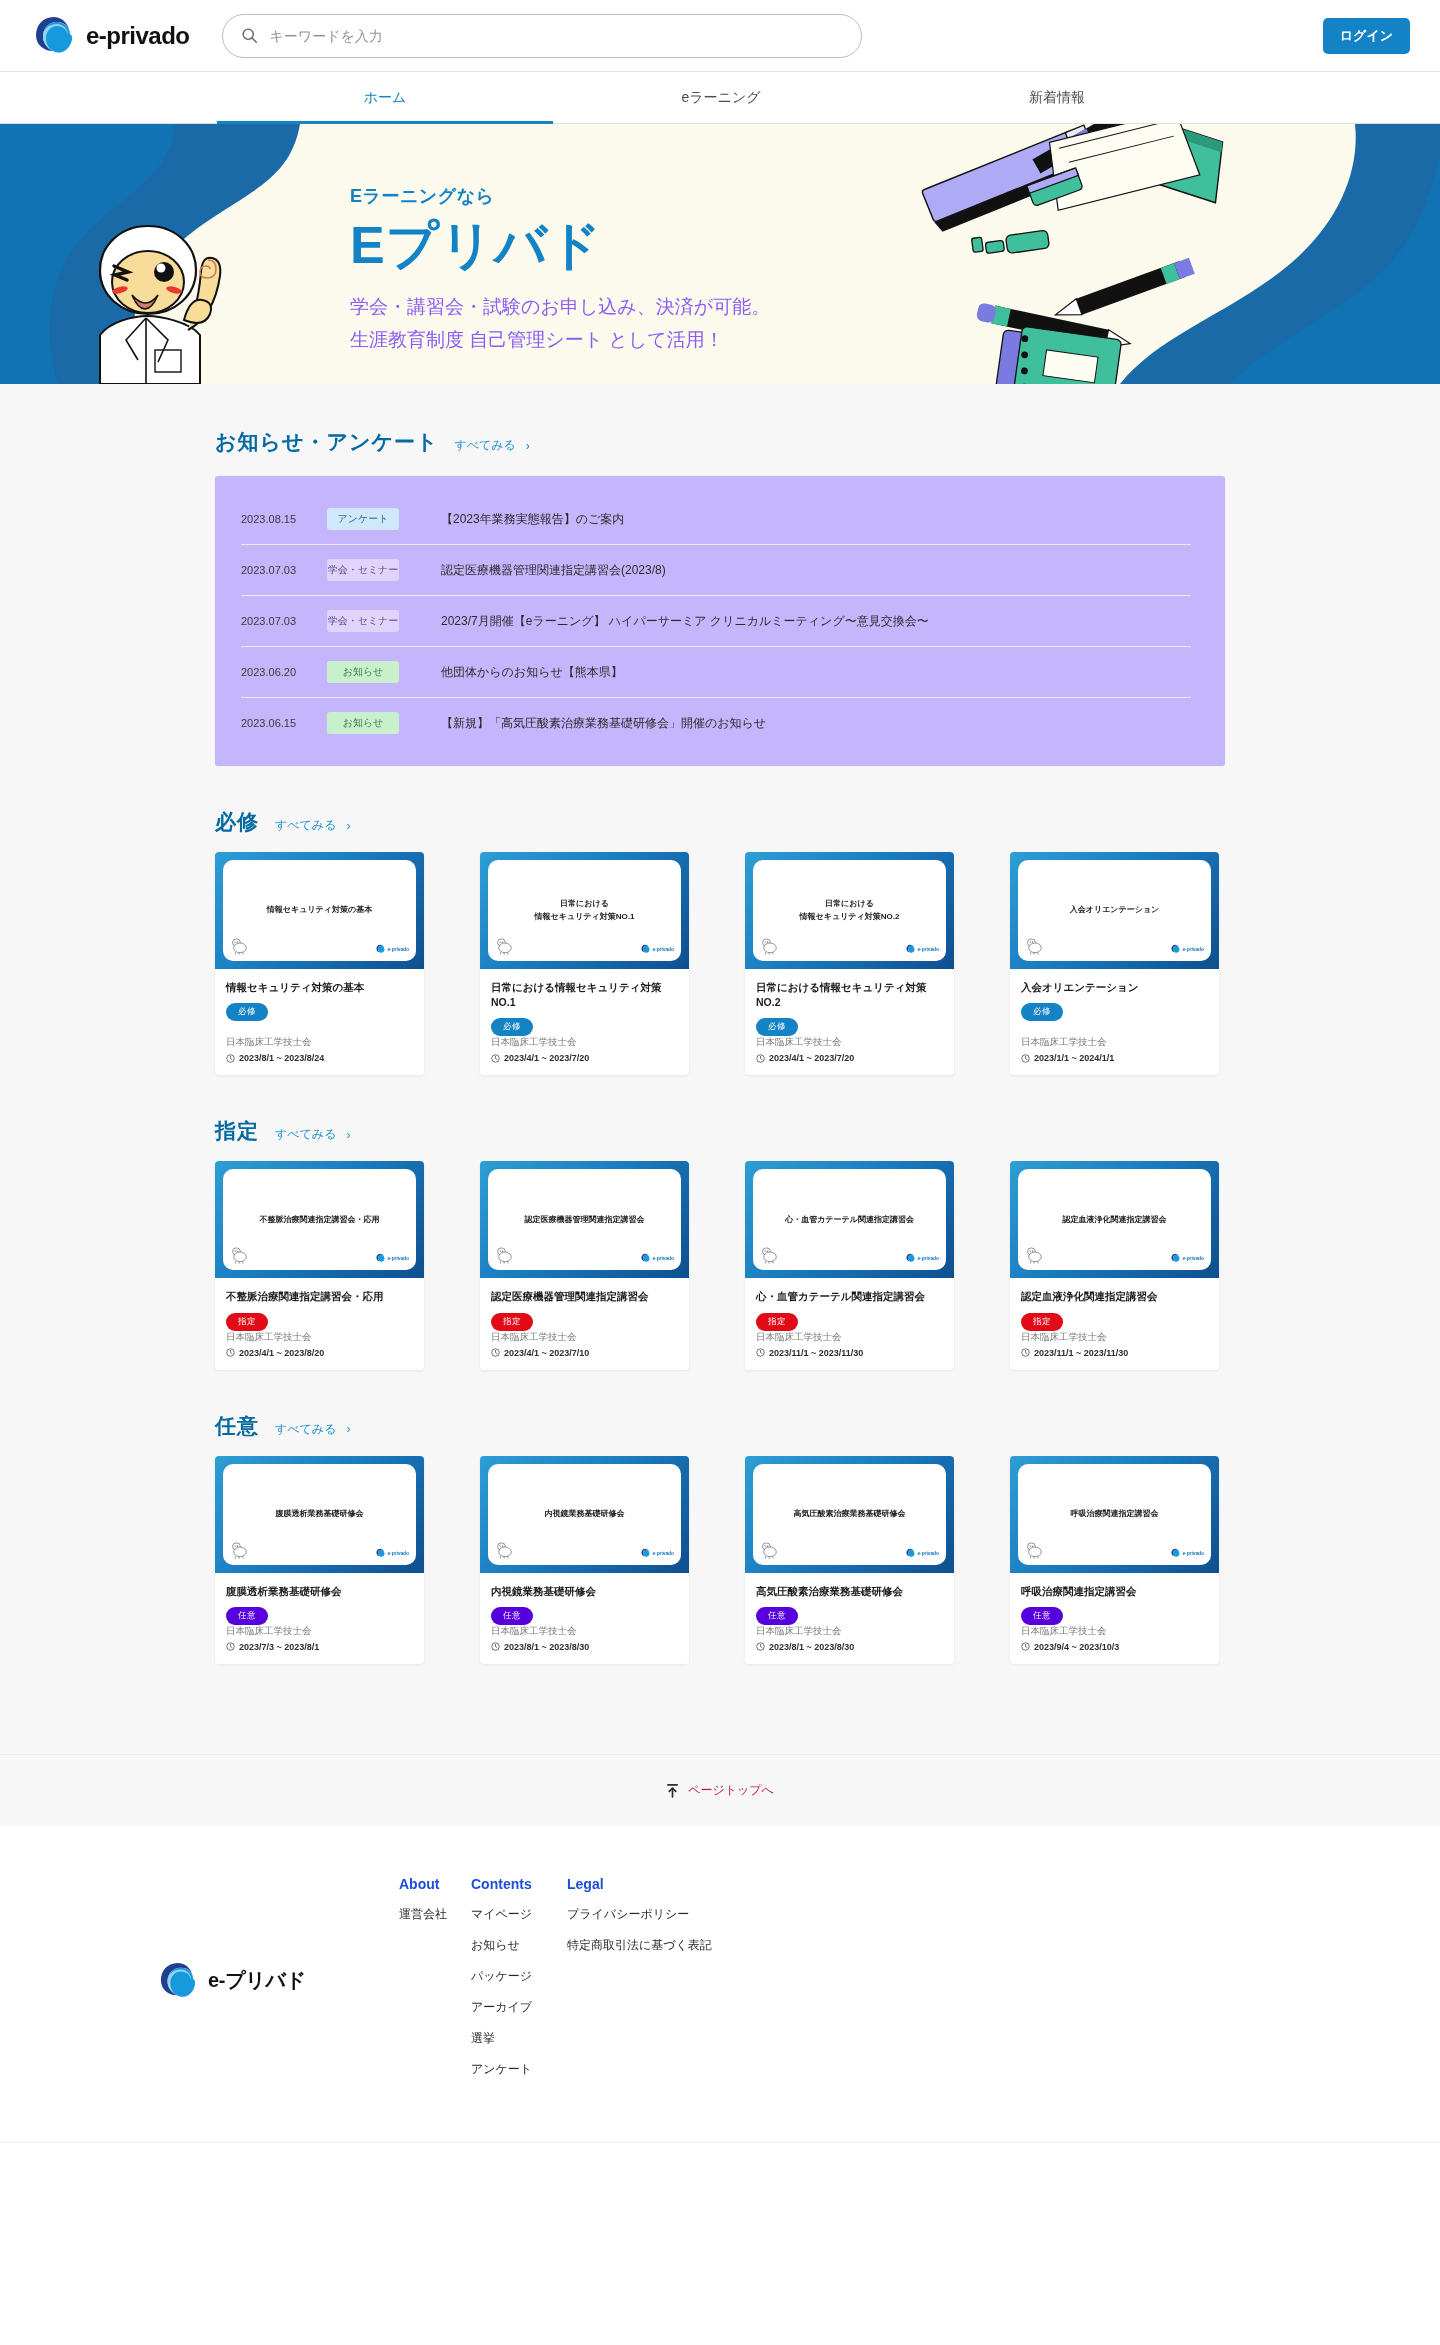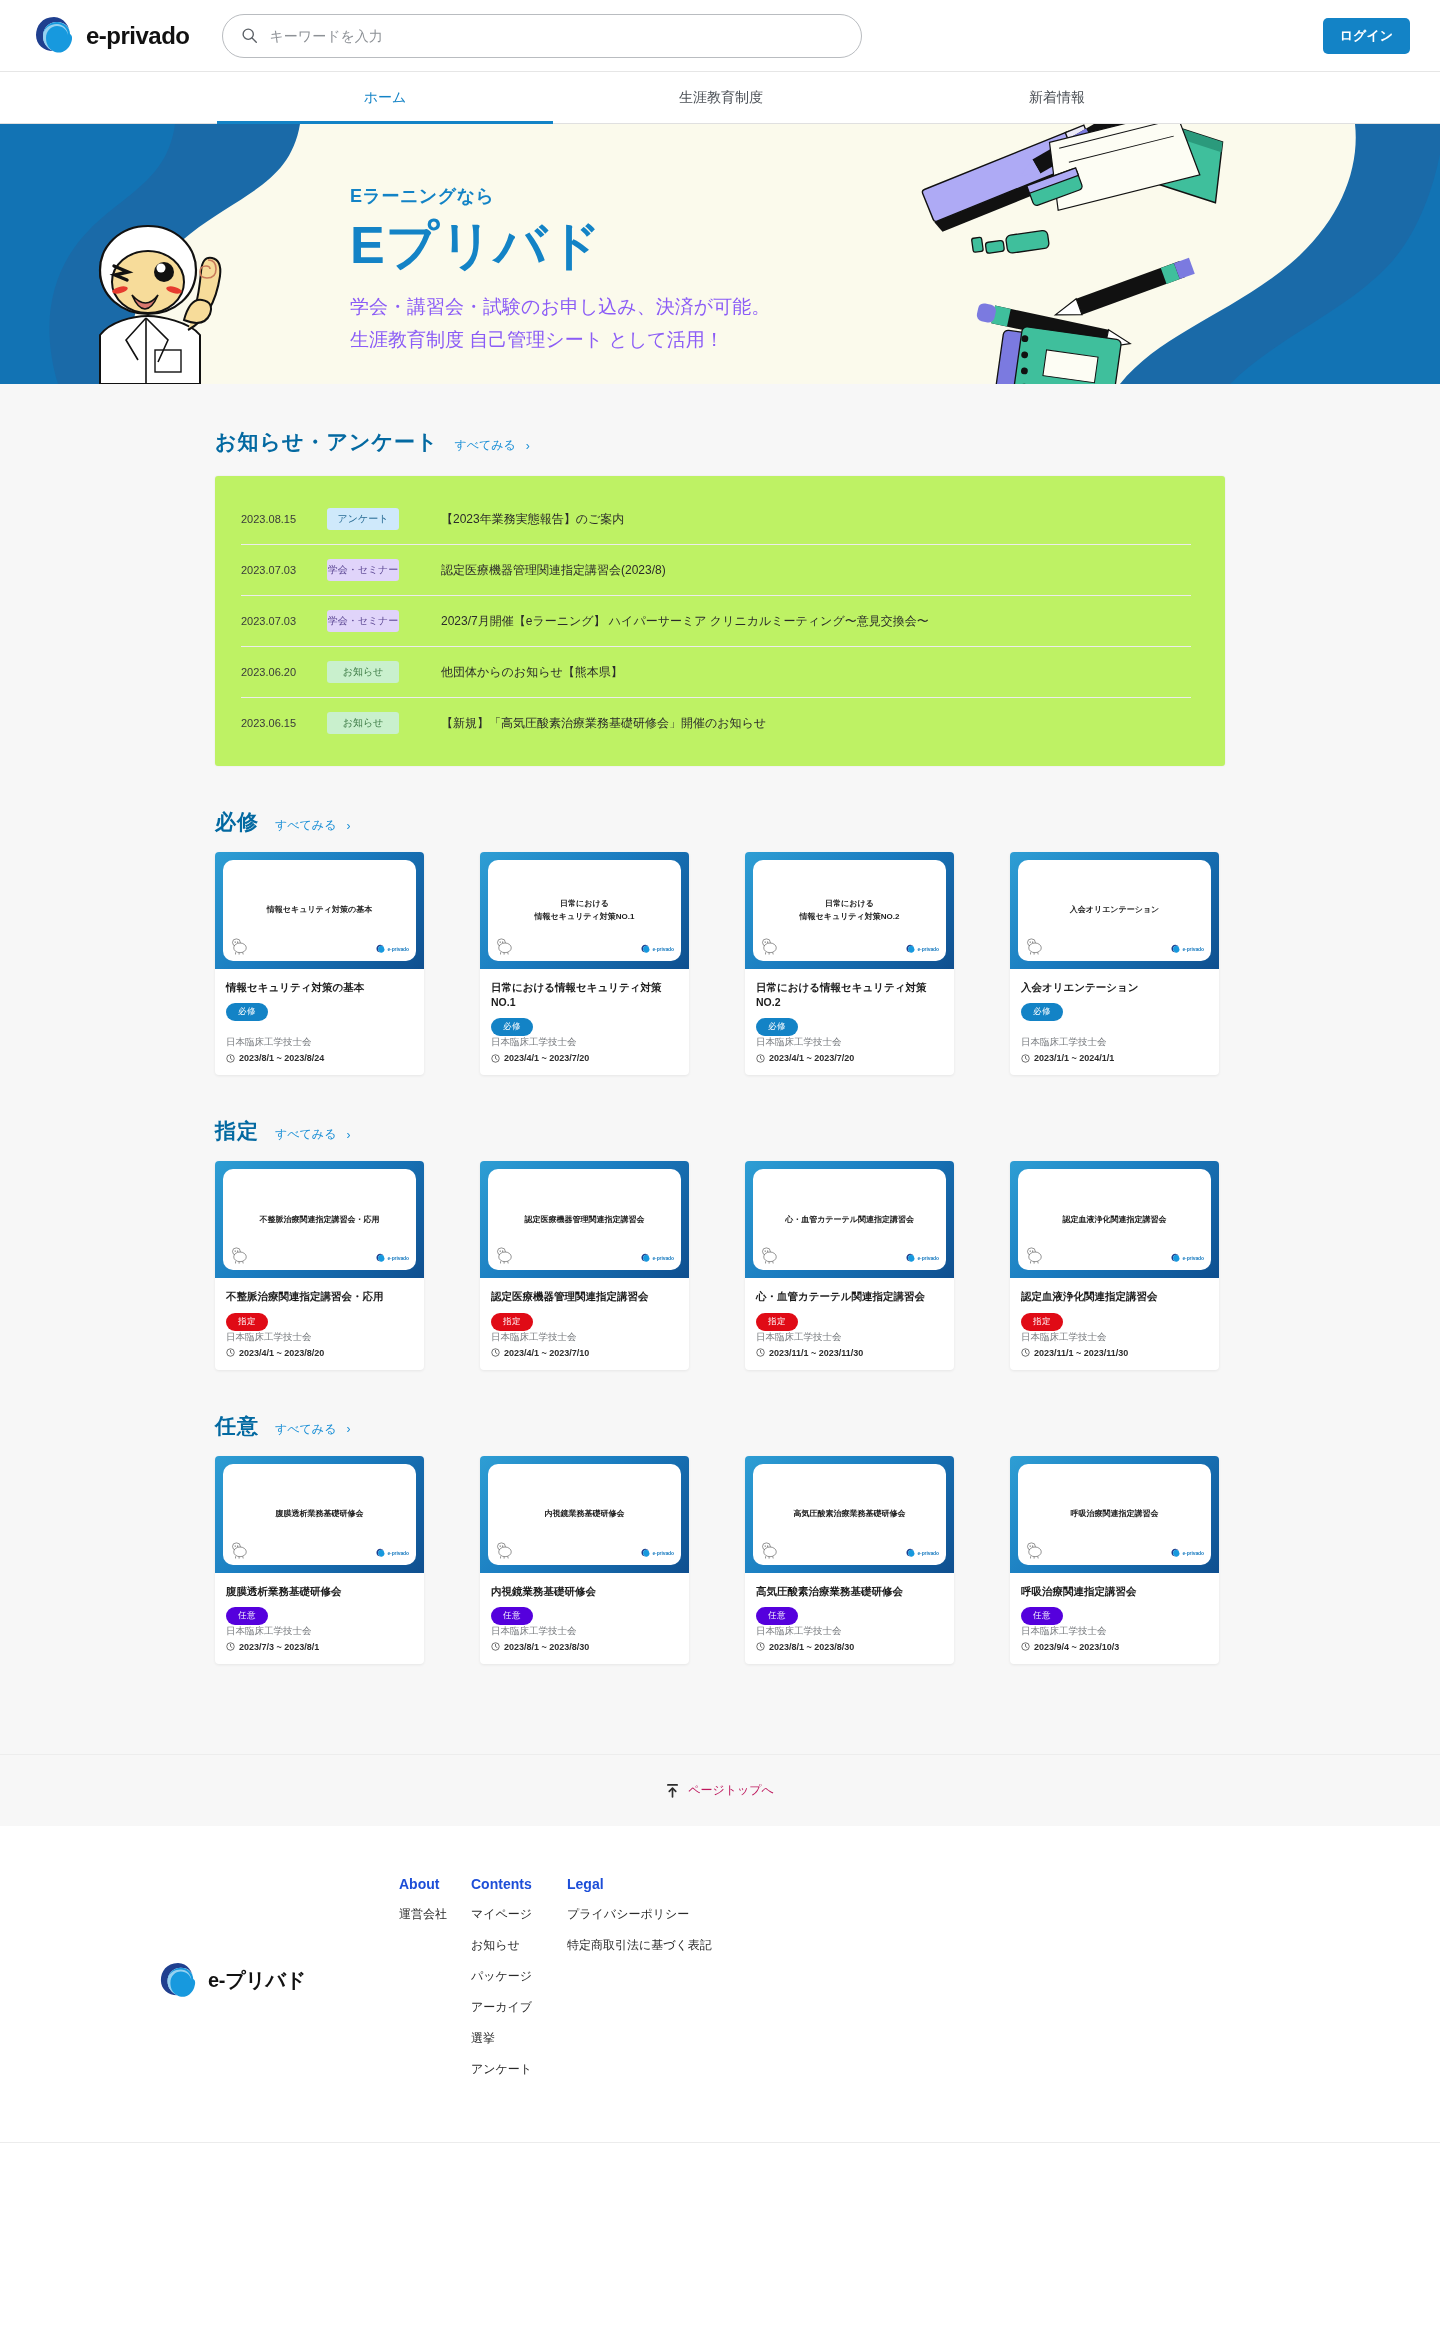--- a/index.html
+++ b/index.html
@@ -94,21 +94,21 @@
   .sec-title { font-size: 21px; font-weight: bold; color: #0369a1; letter-spacing: 1px; }
   .sec-more {
     font-size: 12px; color: #1a8fd6; cursor: pointer;
     display: inline-flex; align-items: center; gap: 10px;
   }
   .sec-more .chev { font-size: 12px; color: #1a8fd6; }
 
   
   .news-section { padding-top: 44px; }
   .news-card {
-    margin-top: 20px; background: #bef264; border-radius: 3px;
+    margin-top: 20px; background: #c4b5fd; border-radius: 3px;
     padding: 18px 34px 18px 26px;
     box-shadow: 0 0 0 1px rgba(0,0,0,0.02);
   }
   .news-row {
     display: flex; align-items: center; gap: 0;
     padding: 14px 0; border-bottom: 1px solid #ececec;
   }
   .news-row:last-child { border-bottom: none; }
   .news-date {
     width: 78px; font-size: 11px; color: #3a3a3a; flex: 0 0 auto;
@@ -230,21 +230,21 @@
     <input class="search-input" type="text" placeholder="キーワードを入力" style="">
   </div>
 
   <div class="header-spacer"></div>
 
   <button class="login-btn">ログイン</button>
 </div>
 
 <div class="nav">
   <div class="nav-tab active">ホーム</div>
-  <div class="nav-tab">生涯教育制度</div>
+  <div class="nav-tab">eラーニング</div>
   <div class="nav-tab">新着情報</div>
 </div>
 
 <div class="hero">
   <svg class="hero-bg" viewBox="0 0 1440 260" preserveAspectRatio="none">
     <rect width="1440" height="260" fill="#fbfaec"></rect>
     <path d="M0,0 L300,0 C290,60 240,70 190,110 C140,150 120,200 140,260 L0,260 Z" fill="#1a6aa8"></path>
     <path d="M0,0 L175,0 C168,55 125,70 90,105 C50,145 40,200 58,260 L0,260 Z" fill="#1273b4"></path>
     <path d="M1440,0 L1440,260 L1120,260 C1160,210 1230,190 1290,140 C1340,98 1360,45 1355,0 Z" fill="#1a6aa8"></path>
     <path d="M1440,30 L1440,260 L1230,260 C1275,215 1340,190 1385,145 C1415,115 1432,70 1440,30 Z" fill="#1273b4"></path>

